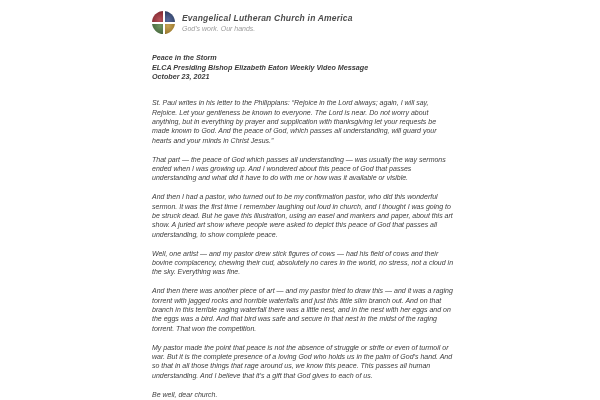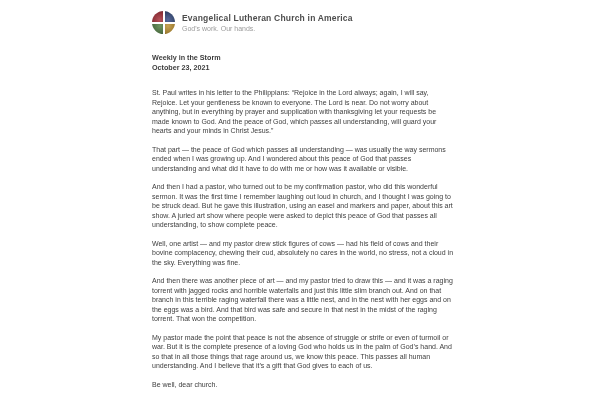--- a/index.html
+++ b/index.html
@@ -7,20 +7,21 @@
     padding: 0;
     background: #ffffff;
   }
   .page {
     position: relative;
     width: 600px;
     height: 400px;
     background: #ffffff;
     overflow: hidden;
     font-family: "Liberation Sans", sans-serif;
+    font-style: italic;
   }
   .content {
     position: absolute;
     left: 152px;
     top: 11px;
     width: 303px;
   }
   
   .org-header {
     display: flex;
@@ -91,21 +92,22 @@
         <div class="q q-bl"></div>
         <div class="q q-br"></div>
       </div>
       <div class="brand">
         <div class="brand-name">Evangelical Lutheran Church in America</div>
         <div class="tagline">God's work. Our hands.</div>
       </div>
     </div>
 
     <div class="title-block">
-      <div>Weekly in the Storm</div>
+      <div>Peace in the Storm</div>
+      <div>ELCA Presiding Bishop Elizabeth Eaton Weekly Video Message</div>
       <div>October 23, 2021</div>
     </div>
 
     <div class="body-text">
       <p>St. Paul writes in his letter to the Philippians: “Rejoice in the Lord always; again, I will say, Rejoice. Let your gentleness be known to everyone. The Lord is near. Do not worry about anything, but in everything by prayer and supplication with thanksgiving let your requests be made known to God. And the peace of God, which passes all understanding, will guard your hearts and your minds in Christ Jesus.”</p>
       <p>That part — the peace of God which passes all understanding — was usually the way sermons ended when I was growing up. And I wondered about this peace of God that passes understanding and what did it have to do with me or how was it available or visible.</p>
       <p>And then I had a pastor, who turned out to be my confirmation pastor, who did this wonderful sermon. It was the first time I remember laughing out loud in church, and I thought I was going to be struck dead. But he gave this illustration, using an easel and markers and paper, about this art show. A juried art show where people were asked to depict this peace of God that passes all understanding, to show complete peace.</p>
       <p>Well, one artist — and my pastor drew stick figures of cows — had his field of cows and their bovine complacency, chewing their cud, absolutely no cares in the world, no stress, not a cloud in the sky. Everything was fine.</p>
       <p>And then there was another piece of art — and my pastor tried to draw this — and it was a raging torrent with jagged rocks and horrible waterfalls and just this little slim branch out. And on that branch in this terrible raging waterfall there was a little nest, and in the nest with her eggs and on the eggs was a bird. And that bird was safe and secure in that nest in the midst of the raging torrent. That won the competition.</p>
       <p>My pastor made the point that peace is not the absence of struggle or strife or even of turmoil or war. But it is the complete presence of a loving God who holds us in the palm of God’s hand. And so that in all those things that rage around us, we know this peace. This passes all human understanding. And I believe that it’s a gift that God gives to each of us.</p>

